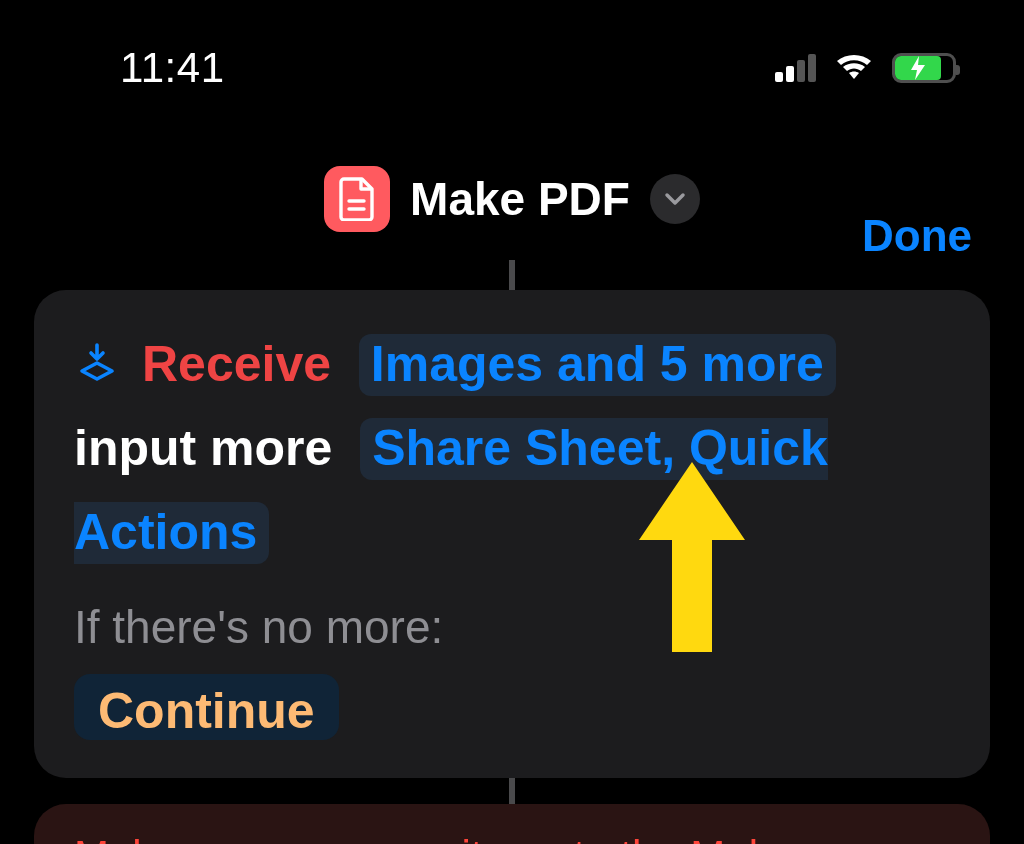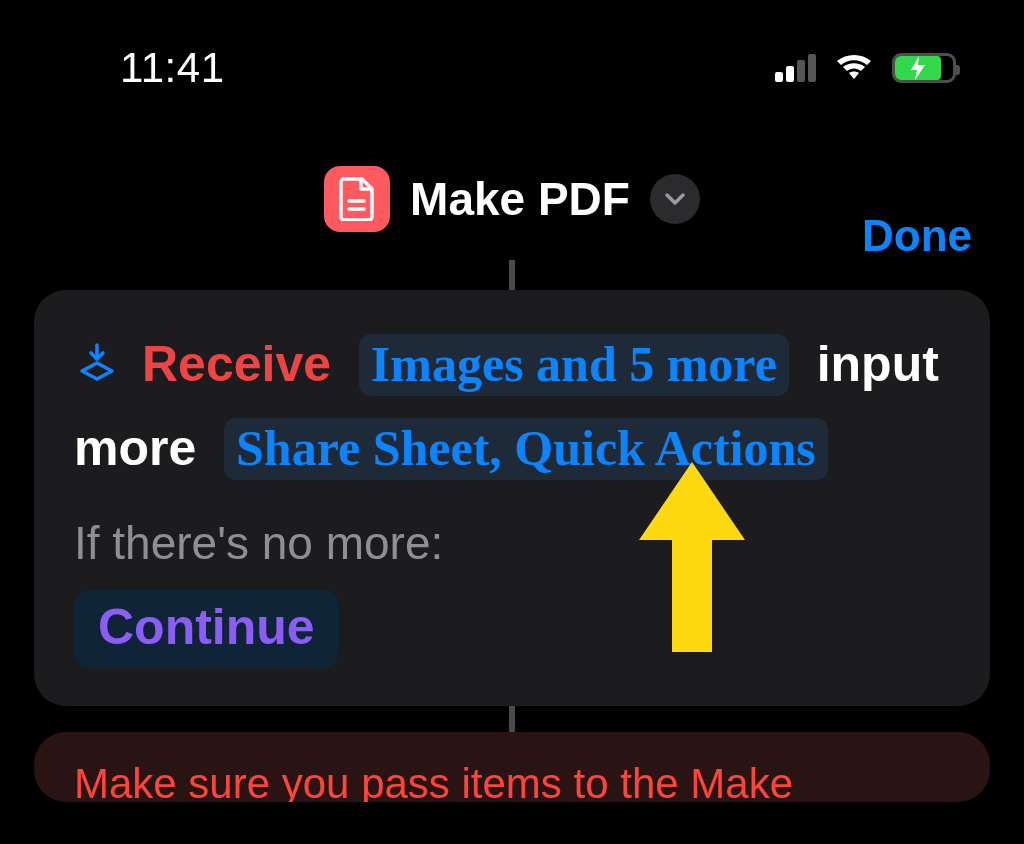--- a/index.html
+++ b/index.html
@@ -138,36 +138,35 @@
   .receive-word{color:#ef4444;font-weight:700}
   .plain{color:#fff;font-weight:700}
   .pill{
     display:inline;
     background:#1f2a38;
     color:#0a84ff;
     border-radius:12px;
     padding:2px 12px 4px;
     font-weight:700;
     line-height:1.5;
-    font-family:Liberation Serif, serif;
   }
   .noinput-label{
     color:#8e8e93;
     font-size:46px;
     font-weight:500;
     margin-top:26px;
   }
   .continue-pill{
     display:inline-block;
     margin-top:20px;
     background:#102437;
-    color:#8b5cf6;
+    color:#fdba74;
     font-size:50px;
     font-weight:700;
-    padding:8px 24px 12px;
+    padding:8px 24px 0;
     border-radius:16px;
   }
 
   
   .arrow{
     position:absolute;
     left:603px; top:172px;
     pointer-events:none;
   }
 

